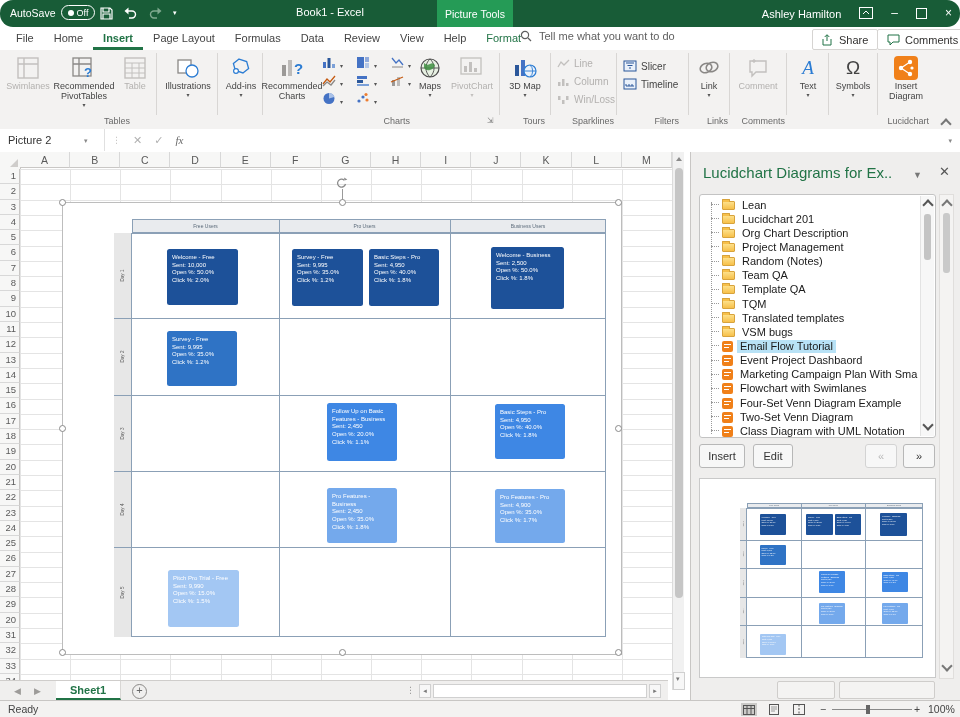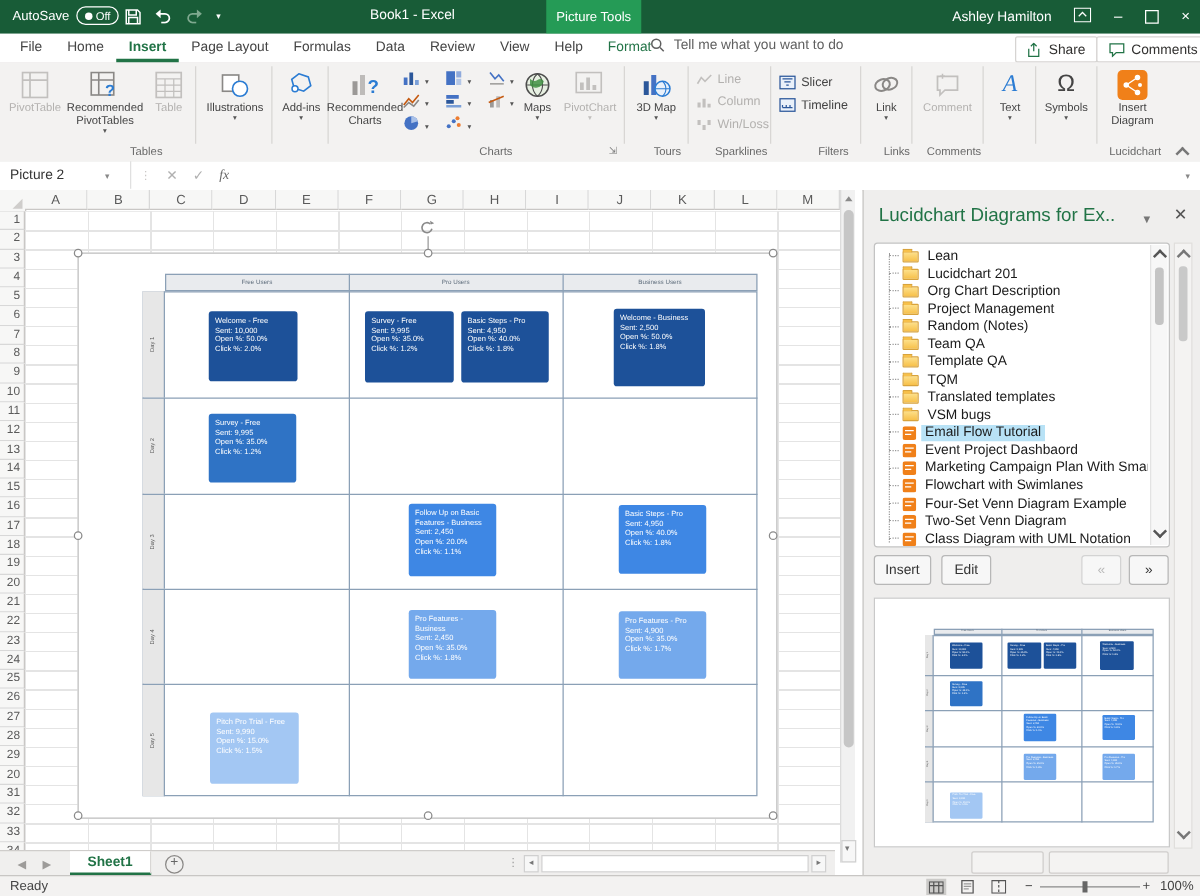--- a/index.html
+++ b/index.html
@@ -1,20 +1,20 @@
 <!DOCTYPE html>
 <html><head>
 <meta charset="utf-8">
 <style>
   html,body{margin:0;padding:0;background:#9a9a9a;}
   #app{position:relative;width:960px;height:717px;background:#fff;overflow:hidden;
        font-family:"Liberation Sans","DejaVu Sans",sans-serif;-webkit-font-smoothing:antialiased;}
   .abs{position:absolute;}
   
-  .titlebar{position:absolute;left:0;top:0;width:960px;height:27px;background:#185c37;color:#fff;}
+  .titlebar{position:absolute;left:0;top:0;width:960px;height:27px;background:#185c37;color:#fff;border-radius:13px;}
   .autosave{position:absolute;left:10px;top:5px;display:flex;align-items:center;gap:5px;font-size:10.5px;color:#fff;}
   .as-pill{display:flex;align-items:center;gap:3px;border:1px solid #fff;border-radius:8px;padding:0 6px;height:13px;font-size:9px;}
   .as-dot{width:6px;height:6px;border-radius:50%;background:#fff;}
   .qat{position:absolute;left:100px;top:3px;display:flex;align-items:center;gap:10px;height:20px;}
   .qat svg{display:block}
   .doc-title{position:absolute;left:240px;top:6px;width:180px;text-align:center;font-size:11px;color:#fff;}
   .ctx-tab{position:absolute;left:437px;top:0;width:76px;height:27px;background:#259b56;color:#fff;
            font-size:10.5px;display:flex;align-items:center;justify-content:center;}
   .tb-right{position:absolute;right:8px;top:0;height:27px;display:flex;align-items:center;gap:18px;}
   .user-name{font-size:11px;color:#fff;}
@@ -218,21 +218,21 @@
 
   <div class="ribbon">
 
     <div class="rbtn dis" style="left:6px;width:44px;">
       <div class="ric">
           <svg width="22" height="22" viewBox="0 0 22 22">
             <rect x="1" y="1" width="20" height="20" fill="none" stroke="#c2c0be" stroke-width="1.4"></rect>
             <path d="M7 1 V21 M1 7 H21" stroke="#c2c0be" stroke-width="1.4"></path>
           </svg>
         </div>
-      <div class="rlb">PivotTable</div>
+      <div class="rlb">Swimlanes</div>
     </div>
     <div class="rbtn has-dd" style="left:52px;width:64px;">
       <div class="ric">
           <svg width="24" height="22" viewBox="0 0 24 22">
             <rect x="1" y="1" width="18" height="18" fill="none" stroke="#8a8886" stroke-width="1.3"></rect>
             <path d="M7 1 V19 M1 7 H19" stroke="#8a8886" stroke-width="1.3"></path>
             <text x="12" y="20" font-size="13" fill="#2b7cd3" font-weight="bold">?</text>
           </svg>
         </div>
       <div class="rlb">Recommended PivotTables</div>

